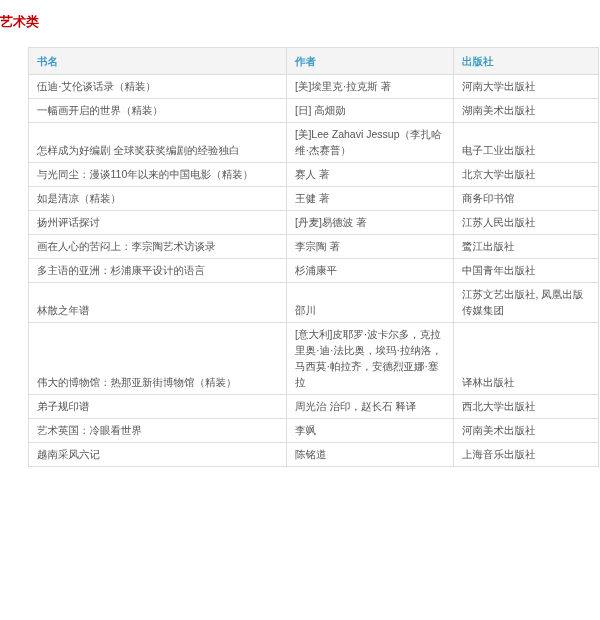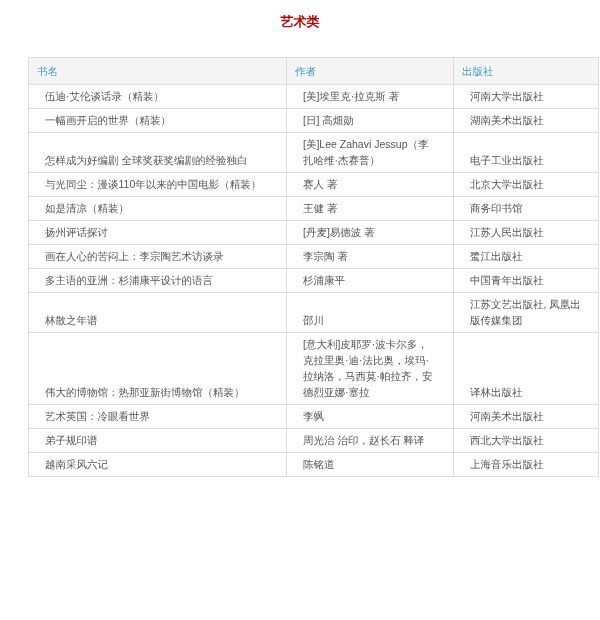--- a/index.html
+++ b/index.html
@@ -9,41 +9,41 @@
     --border:#dddddd;
     --header-bg:#f4f4f4;
   }
   *{box-sizing:border-box;}
   html,body{margin:0;padding:0;}
   body{
     width:600px;height:620px;overflow:hidden;background:#ffffff;
     font-family:"Liberation Sans","DejaVu Sans",sans-serif;
   }
   .page-title{
-    margin:13px 0 26px;text-align:center;
+    margin:13px 0 16px;
     font-size:13px;font-weight:bold;color:var(--title-color);
   }
   table.books{
     width:570px;margin:0 auto 0 28px;
     border-collapse:collapse;table-layout:fixed;
   }
   col.c1{width:258px;}
   col.c2{width:167px;}
   col.c3{width:145px;}
   th,td{
     border:1px solid var(--border);
     font-size:10.5px;line-height:16px;
     text-align:left;word-break:break-all;
   }
   th{
     background:var(--header-bg);color:var(--header-text);
-    font-weight:normal;padding:5px 8px;vertical-align:middle;
+    font-weight:bold;padding:5px 8px;vertical-align:middle;
   }
   td{
-    color:var(--body-text);padding:3px 16px 4px;vertical-align:bottom;
+    color:var(--body-text);padding:3px 8px 4px;vertical-align:bottom;
   }
 </style>
 </head>
 <body>
 
 <div class="page-title">艺术类</div>
 
 <table class="books">
   <colgroup>
     <col class="c1">
@@ -102,28 +102,28 @@
         <td>林散之年谱</td>
         <td>邵川</td>
         <td>江苏文艺出版社, 凤凰出版传媒集团</td>
       </tr>
       <tr>
         <td>伟大的博物馆：热那亚新街博物馆（精装）</td>
         <td>[意大利]皮耶罗·波卡尔多，克拉里奥·迪·法比奥，埃玛·拉纳洛，马西莫·帕拉齐，安德烈亚娜·塞拉</td>
         <td>译林出版社</td>
       </tr>
       <tr>
+        <td>弟子规印谱</td>
+        <td>周光治 治印，赵长石 释译</td>
+        <td>西北大学出版社</td>
+      </tr>
+      <tr>
         <td>艺术英国：冷眼看世界</td>
         <td>李飒</td>
         <td>河南美术出版社</td>
-      </tr>
-      <tr>
-        <td>弟子规印谱</td>
-        <td>周光治 治印，赵长石 释译</td>
-        <td>西北大学出版社</td>
       </tr>
       <tr>
         <td>越南采风六记</td>
         <td>陈铭道</td>
         <td>上海音乐出版社</td>
       </tr>
     </tbody>
 </table>
 
 </body></html>

